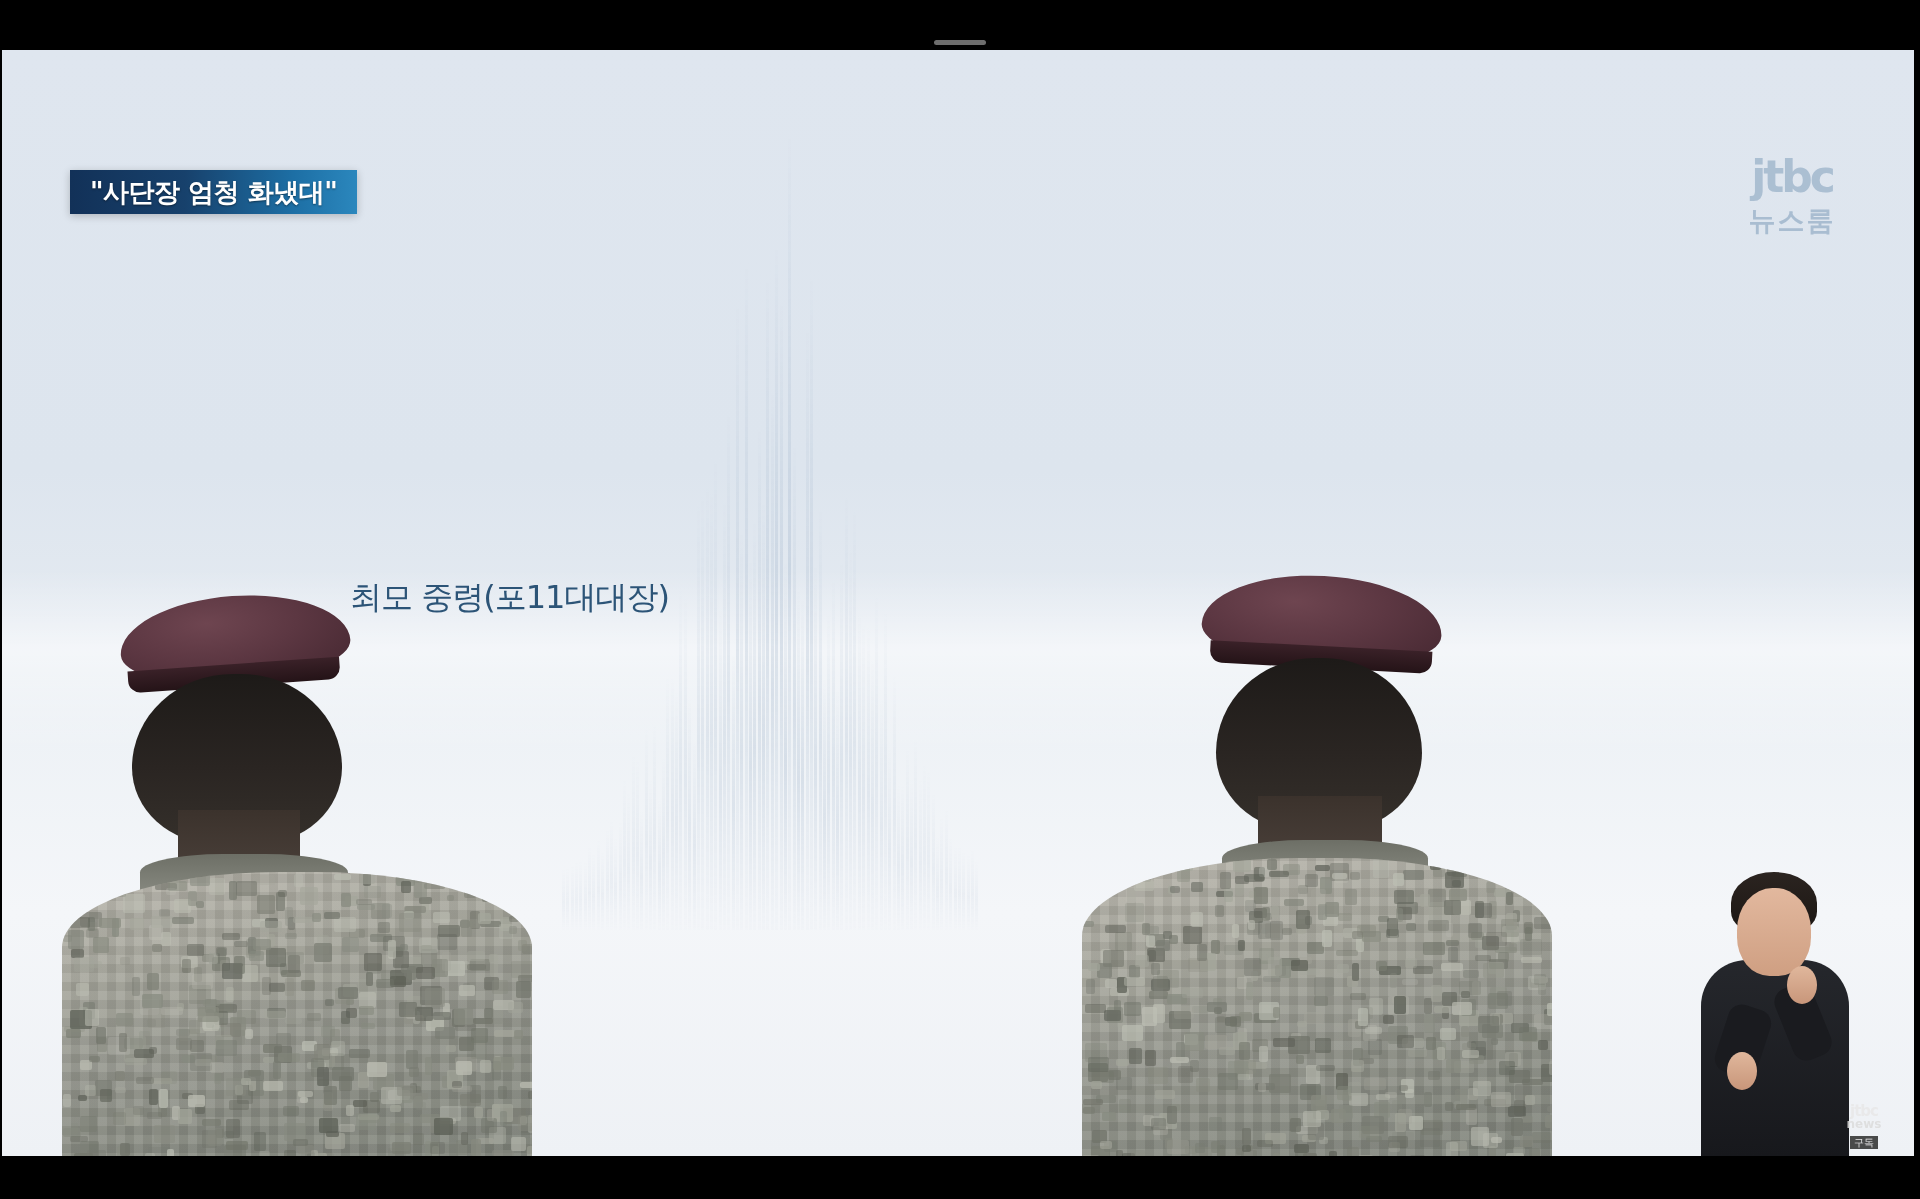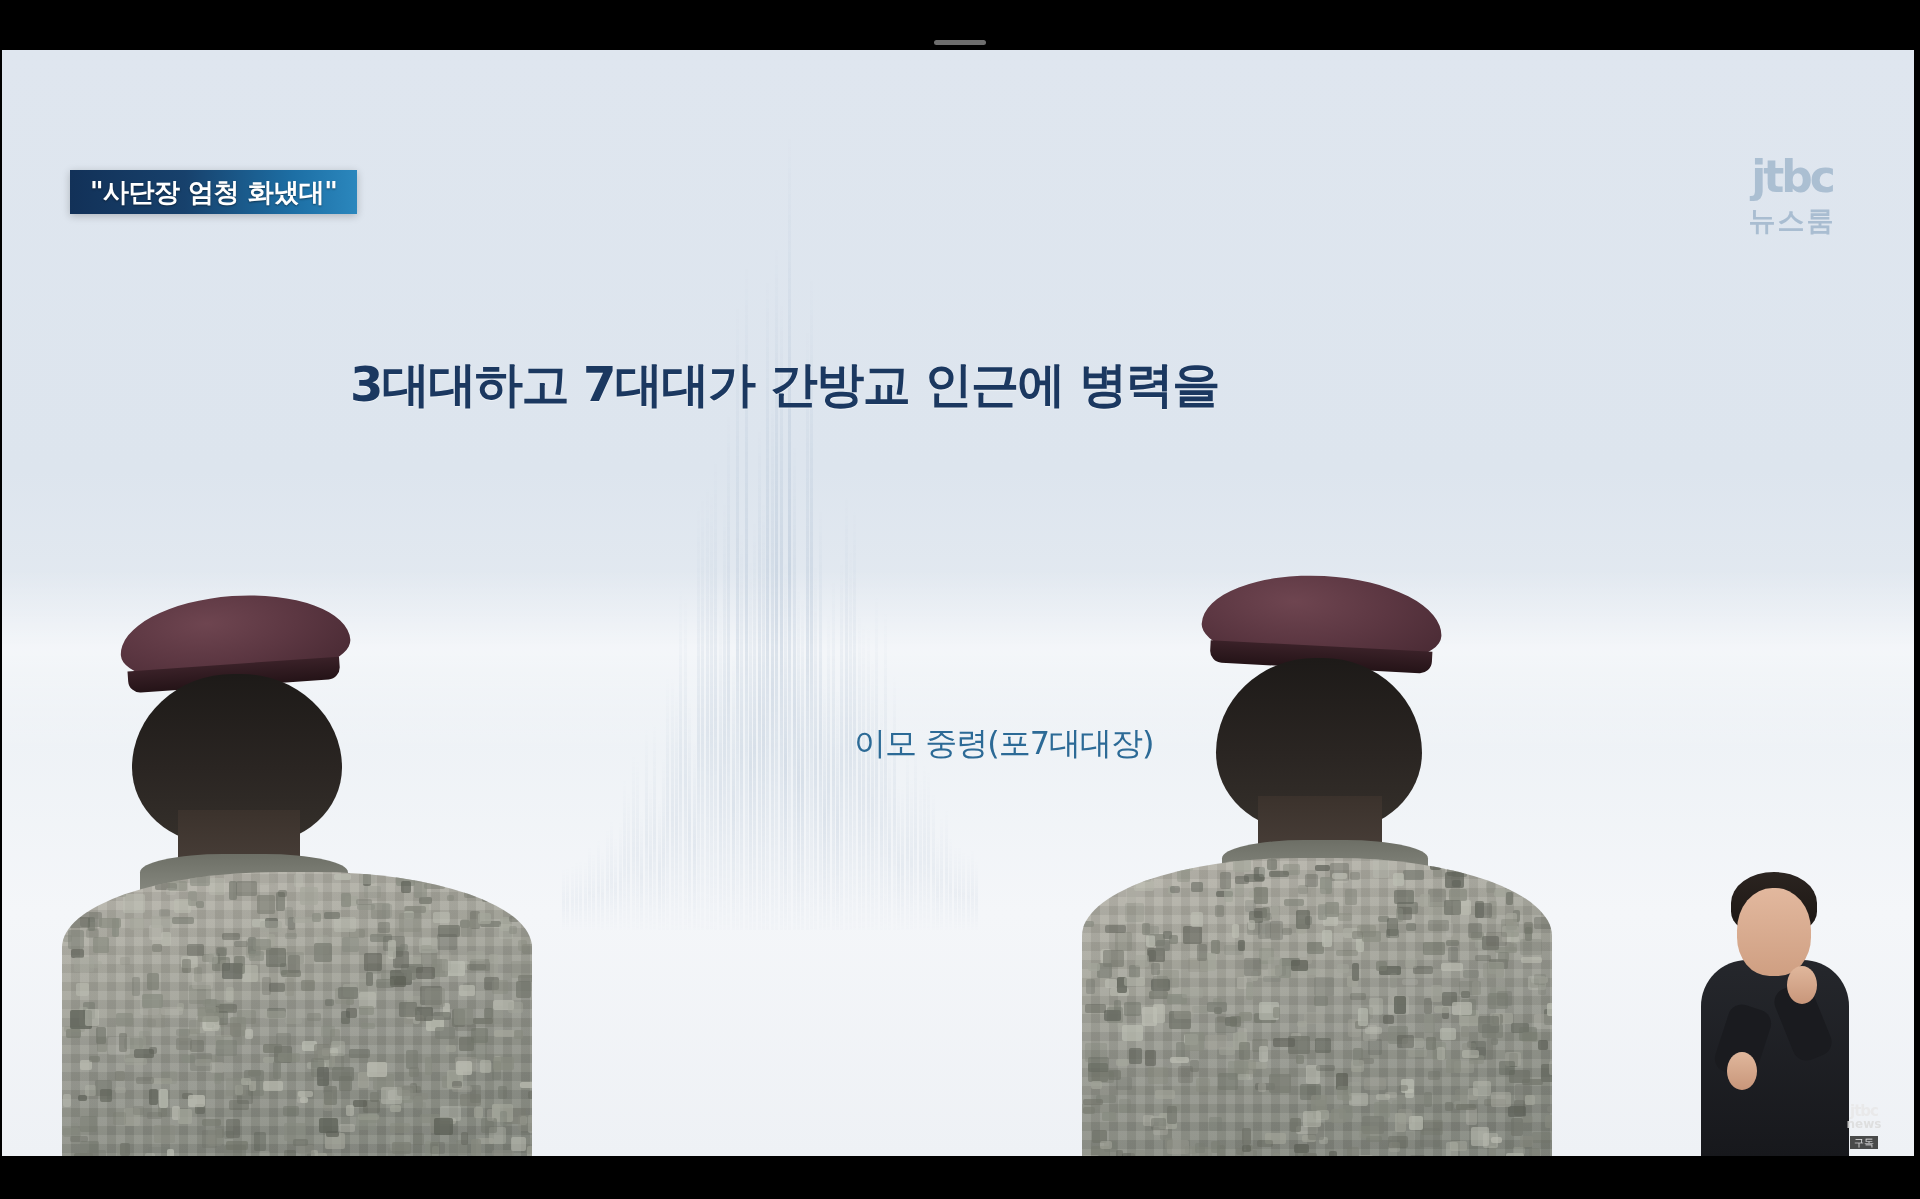--- a/index.html
+++ b/index.html
@@ -201,24 +201,23 @@
     <div class="banner">
       <span>"사단장 엄청 화냈대"</span>
     </div>
 
     <div class="logo">
       <div class="mark">jtbc</div>
       <div class="sub">뉴스룸</div>
     </div>
 
     <div class="quote">
-      <div class="ln l2">3대대하고 7대대가 간방교 인근에 병력을</div>
     </div>
 
-    <div class="attr2">이모 중령(포7대대장)</div>
+    <div class="attr1">최모 중령(포11대대장)</div>
 
     <div class="soldier" id="soldierL" style="left:60px;width:470px;height:560px;">
       <div class="beret" style="left:58px;top:0;width:230px;height:86px;transform:rotate(-4deg);"></div>
       <div class="beret-band" style="left:66px;top:68px;width:212px;height:22px;transform:rotate(-4deg);"></div>
       <div class="head" style="left:70px;top:78px;width:210px;height:170px;"></div>
       <div class="neck" style="left:116px;top:214px;width:122px;height:66px;"></div>
       <div class="collar" style="left:78px;top:258px;width:208px;height:46px;"></div>
       <div class="body" id="bodyL" style="left:0;top:276px;width:470px;height:290px;">
           <span class="camo" style="position: absolute; left: 261px; top: 220px; width: 10px; height: 19px; background: rgb(164, 166, 155); opacity: 0.28;"></span>
           <span class="camo" style="position: absolute; left: 438px; top: 45px; width: 10px; height: 14px; background: rgb(164, 166, 155); opacity: 0.69;"></span>

